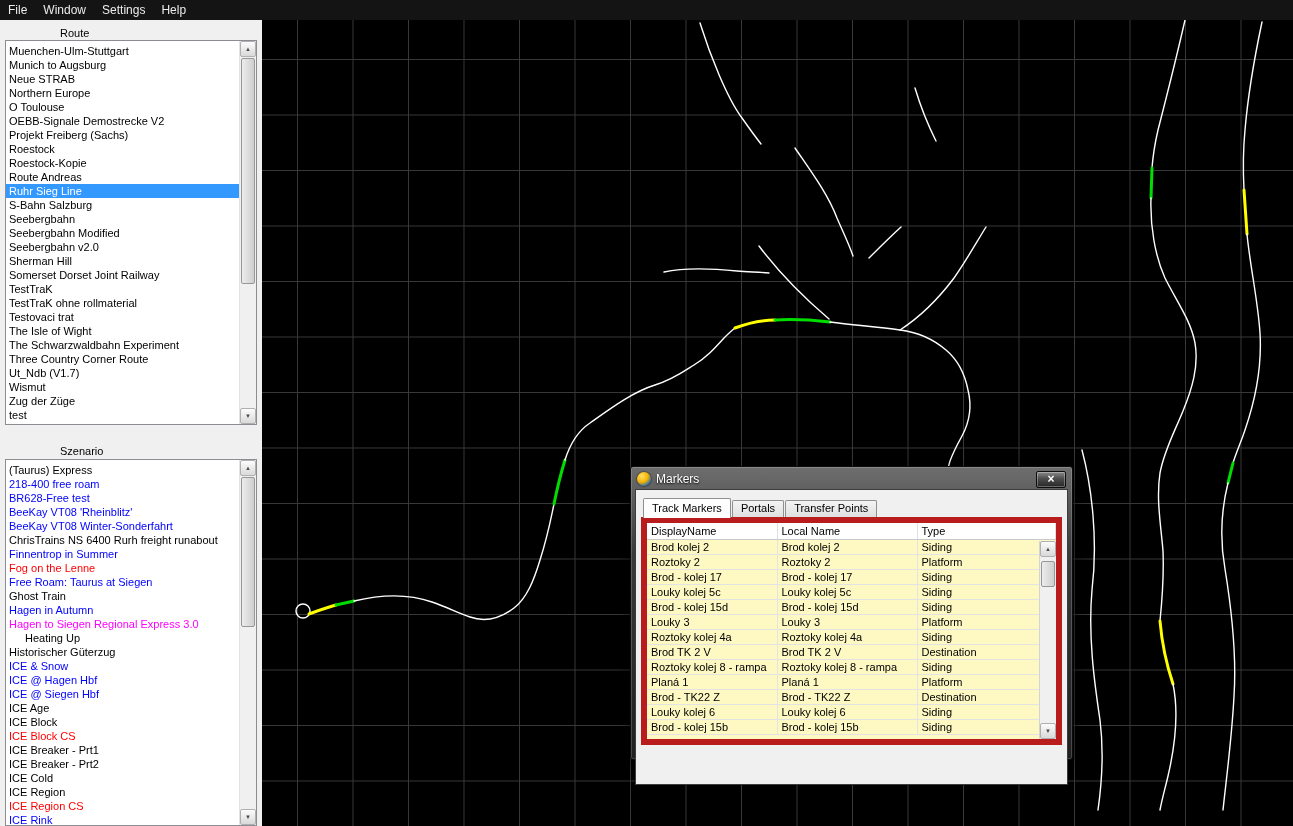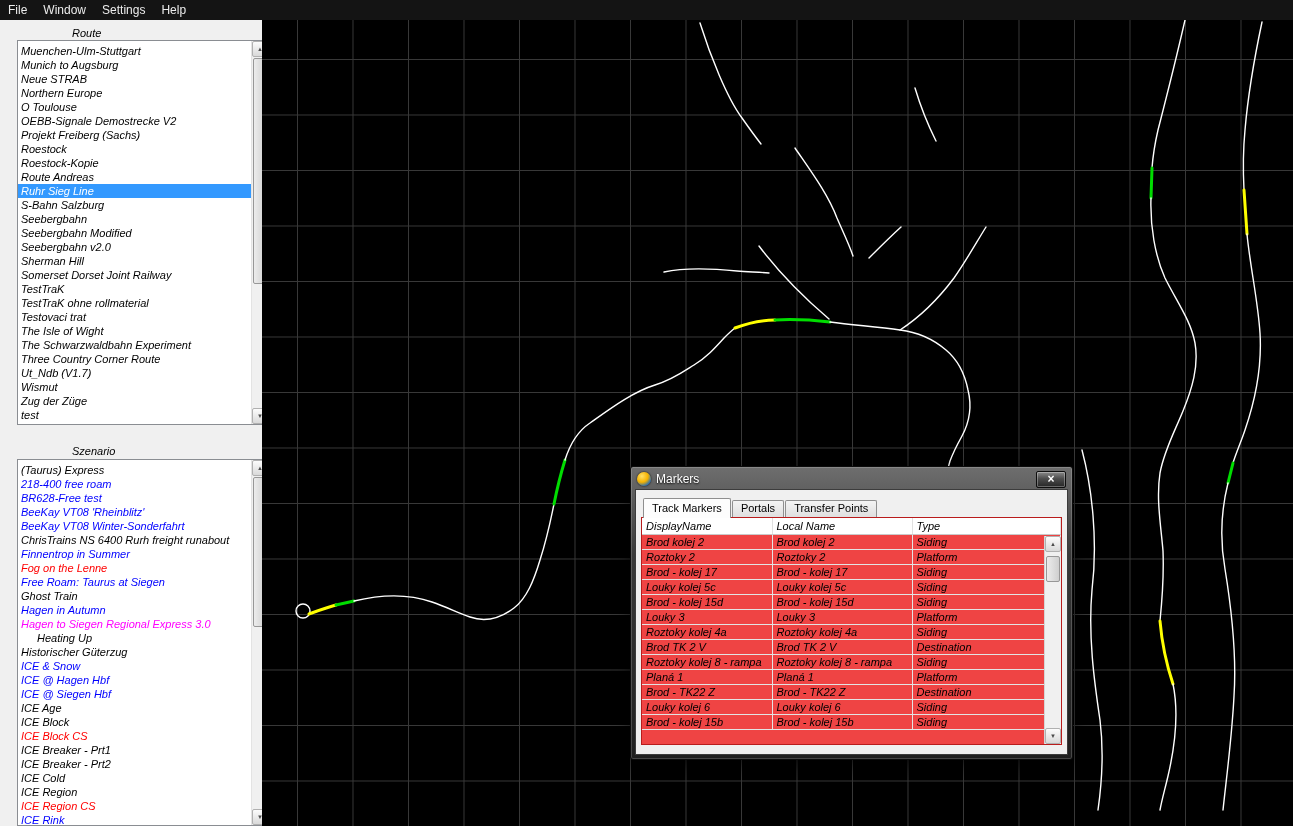--- a/index.html
+++ b/index.html
@@ -12,21 +12,21 @@
   }
   *{margin:0;padding:0;box-sizing:border-box;}
   body{font-family:"Liberation Sans","DejaVu Sans",sans-serif;background:#f0f0f0;}
   #app{position:relative;width:1293px;height:826px;overflow:hidden;background:#f0f0f0;}
 
   
   .menubar{position:absolute;left:0;top:0;width:100%;height:20px;background:#141414;display:flex;align-items:center;z-index:5;}
   .menu-item{color:#ececec;font-size:12px;padding:0 8px;height:20px;line-height:20px;cursor:default;}
 
   
-  .left-panel{position:absolute;left:12px;top:20px;width:262px;height:740px;background:#f0f0f0;font-style:italic;}
+  .left-panel{position:absolute;left:0;top:20px;width:262px;height:740px;background:#f0f0f0;}
   .panel-label{position:absolute;left:60px;font-size:11px;color:#000;}
   .label-route{top:7px;}
   .label-scenario{top:425px;}
   .listbox{position:absolute;left:5px;width:252px;background:#ffffff;border:1px solid #8a8d92;overflow:hidden;}
   .route-box{top:20px;height:385px;}
   .scenario-box{top:439px;height:367px;}
   .list-inner{position:absolute;left:0;top:0;right:17px;bottom:0;overflow:hidden;padding-top:3px;}
   .list-item{height:14px;line-height:14px;font-size:11px;padding-left:3px;color:#000;white-space:nowrap;overflow:hidden;cursor:default;}
   .list-item.selected{background:var(--selection-bg);color:#fff;}
 
@@ -53,27 +53,27 @@
   .titlebar{height:20px;display:flex;align-items:center;gap:5px;padding:8px 2px;}
   .app-icon{width:14px;height:14px;border-radius:50%;
     background:radial-gradient(circle at 35% 30%,#ffe066 0%,#f5b301 45%,#2b6fb0 75%,#123c66 100%);
     box-shadow:0 0 2px #000;}
   .titlebar .title{color:#fff;font-size:12px;text-shadow:0 1px 2px #000;}
   .close-btn{margin-left:auto;width:30px;height:17px;border:1px solid #0e0e0e;border-radius:2px;
     background:linear-gradient(#8a8a8a,#4c4c4c 45%,#262626);
     box-shadow:inset 0 0 0 1px rgba(255,255,255,.3);
     color:#fff;display:flex;align-items:center;justify-content:center;cursor:default;}
   .close-x{font-size:12px;font-weight:bold;line-height:1;}
-  .mbody{background:#f0f0f0;height:266px;border:1px solid #3c3c3c;padding:7px 5px 0 5px;}
+  .mbody{background:#f0f0f0;height:296px;border:1px solid #3c3c3c;padding:7px 5px 0 5px;}
   .tabs{display:flex;align-items:flex-end;height:20px;padding-left:2px;position:relative;z-index:2;}
   .tab{font-size:11px;height:17px;line-height:15px;padding:0 8px;margin-right:1px;
     background:linear-gradient(#f4f4f4,#dfdfdf);border:1px solid #8f8f8f;border-bottom:none;
     border-radius:2px 2px 0 0;color:#000;cursor:default;}
   .tab.active{background:#fdfdfd;height:20px;line-height:18px;margin-bottom:-1px;z-index:3;}
-  .tablewrap{position:relative;border:1px solid #b91c1c;background:#ef4444;height:228px;overflow:hidden;font-style:italic;}
+  .tablewrap{position:relative;border:6px solid #b91c1c;background:#fef9c3;height:228px;overflow:hidden;}
   table{border-collapse:collapse;width:100%;table-layout:fixed;}
   th{font-weight:400;text-align:left;font-size:11px;height:16px;padding:1px 4px;
      border-right:1px solid #e0e0e0;border-bottom:1px solid #c9c9c9;background:#fff;white-space:nowrap;overflow:hidden;}
   td{font-size:11px;height:14px;padding:1px 4px;border-right:1px solid #e3e3e3;border-bottom:1px solid #e3e3e3;
      white-space:nowrap;overflow:hidden;}
   .tablewrap .vscroll{top:18px;border-left:1px solid #d5d5d5;}
 </style>
 </head>
 <body>
 

